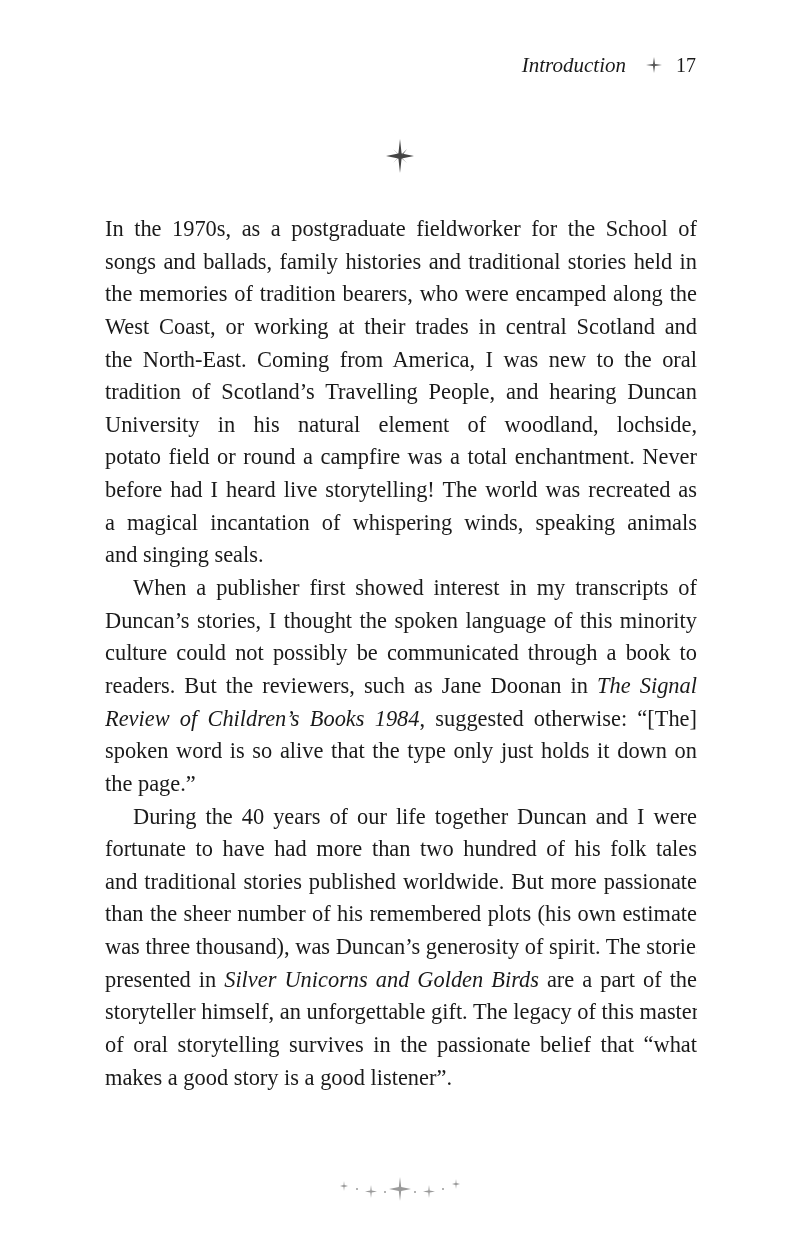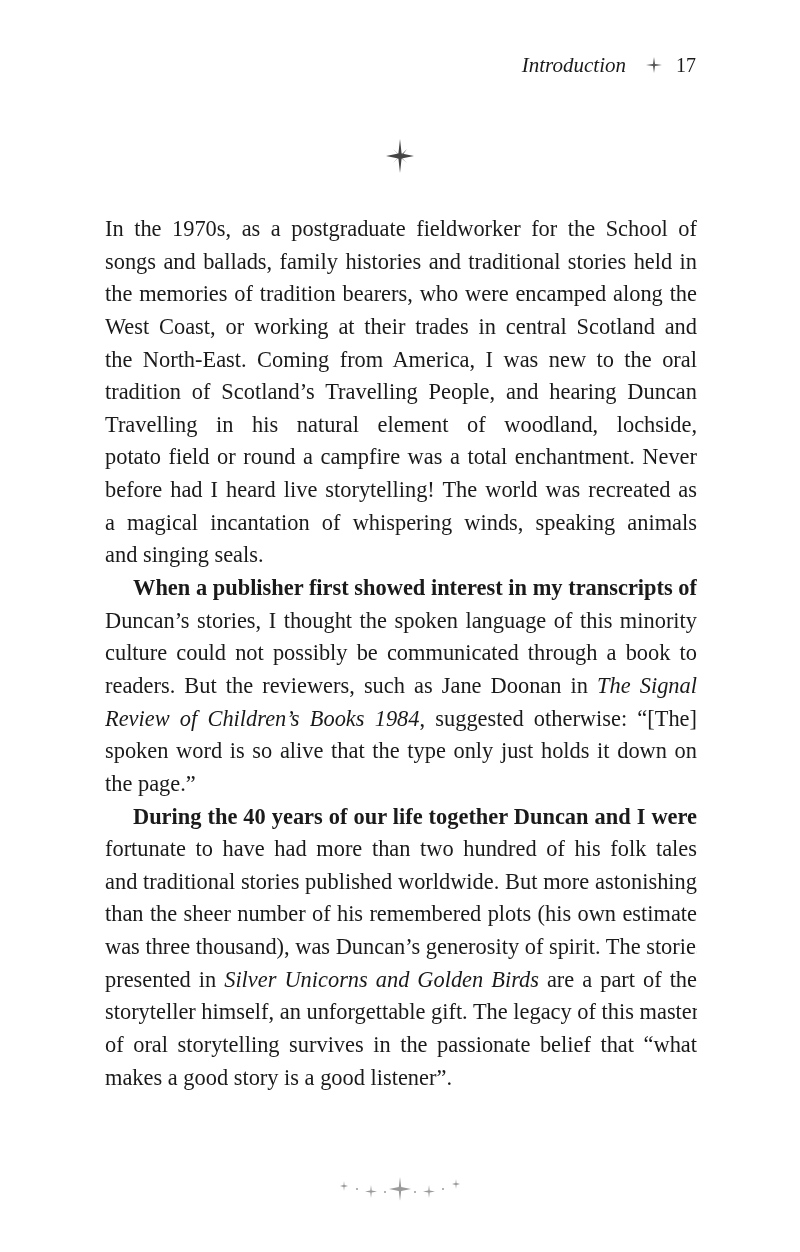--- a/index.html
+++ b/index.html
@@ -8,21 +8,21 @@
   .header { position:absolute; top:50px; right:104px; height:30px;
             display:flex; align-items:center; font-size:21px; }
   .header .title { font-style:italic; }
   .header .star { margin:0 14px 0 20px; width:16px; height:16px; display:inline-block; }
   .header .num { font-size:20px; }
   .orn-top { position:absolute; left:385px; top:137px; width:30px; height:38px; }
   .body-text { position:absolute; left:105px; top:213px; width:592px; font-size:22.4px; }
   .line { height:32.65px; line-height:32.65px; white-space:nowrap; text-align:justify;
           text-align-last:justify; overflow:hidden; }
   .line.last { text-align-last:left; }
-  .line.indent { padding-left:28px;font-weight:bold; }
+  .line.indent { padding-left:28px; }
   .it { font-style:italic; }
   .orn-bottom { position:absolute; left:335px; top:1175px; width:130px; height:28px; }
 </style>
 </head>
 <body>
 
 <div class="header">
   <span class="title">Introduction</span>
   <svg class="star" viewBox="0 0 16 16">
     <path d="M8 0 L9 7 L16 8 L9 9 L8 16 L7 9 L0 8 L7 7 Z" fill="#555"></path>
@@ -37,39 +37,39 @@
 </svg>
 
 <div class="body-text" id="body">
     <div>
       <div class="line"><span>In the 1970s, as a postgraduate fieldworker for the School of</span></div>
       <div class="line"><span>songs and ballads, family histories and traditional stories held in</span></div>
       <div class="line"><span>the memories of tradition bearers, who were encamped along the</span></div>
       <div class="line"><span>West Coast, or working at their trades in central Scotland and</span></div>
       <div class="line"><span>the North-East. Coming from America, I was new to the oral</span></div>
       <div class="line"><span>tradition of Scotland’s Travelling People, and hearing Duncan</span></div>
-      <div class="line"><span>Travelling in his natural element of woodland, lochside,</span></div>
+      <div class="line"><span>University in his natural element of woodland, lochside,</span></div>
       <div class="line"><span>potato field or round a campfire was a total enchantment. Never</span></div>
       <div class="line"><span>before had I heard live storytelling! The world was recreated as</span></div>
       <div class="line"><span>a magical incantation of whispering winds, speaking animals</span></div>
       <div class="line last"><span>and singing seals.</span></div>
     </div>
     <div>
       <div class="line indent"><span>When a publisher first showed interest in my transcripts of</span></div>
       <div class="line"><span>Duncan’s stories, I thought the spoken language of this minority</span></div>
       <div class="line"><span>culture could not possibly be communicated through a book to</span></div>
       <div class="line"><span>readers. But the reviewers, such as Jane Doonan in </span><span class="it">The Signal</span></div>
       <div class="line"><span class="it">Review of Children’s Books 1984</span><span>, suggested otherwise: “[The]</span></div>
       <div class="line"><span>spoken word is so alive that the type only just holds it down on</span></div>
       <div class="line last"><span>the page.”</span></div>
     </div>
     <div>
       <div class="line indent"><span>During the 40 years of our life together Duncan and I were</span></div>
       <div class="line"><span>fortunate to have had more than two hundred of his folk tales</span></div>
-      <div class="line"><span>and traditional stories published worldwide. But more astonishing</span></div>
+      <div class="line"><span>and traditional stories published worldwide. But more passionate</span></div>
       <div class="line"><span>than the sheer number of his remembered plots (his own estimate</span></div>
       <div class="line"><span>was three thousand), was Duncan’s generosity of spirit. The stories</span></div>
       <div class="line"><span>presented in </span><span class="it">Silver Unicorns and Golden Birds</span><span> are a part of the</span></div>
       <div class="line"><span>storyteller himself, an unforgettable gift. The legacy of this master</span></div>
       <div class="line"><span>of oral storytelling survives in the passionate belief that “what</span></div>
       <div class="line last"><span>makes a good story is a good listener”.</span></div>
     </div>
   </div>
 
 <svg class="orn-bottom" viewBox="0 0 130 28">

